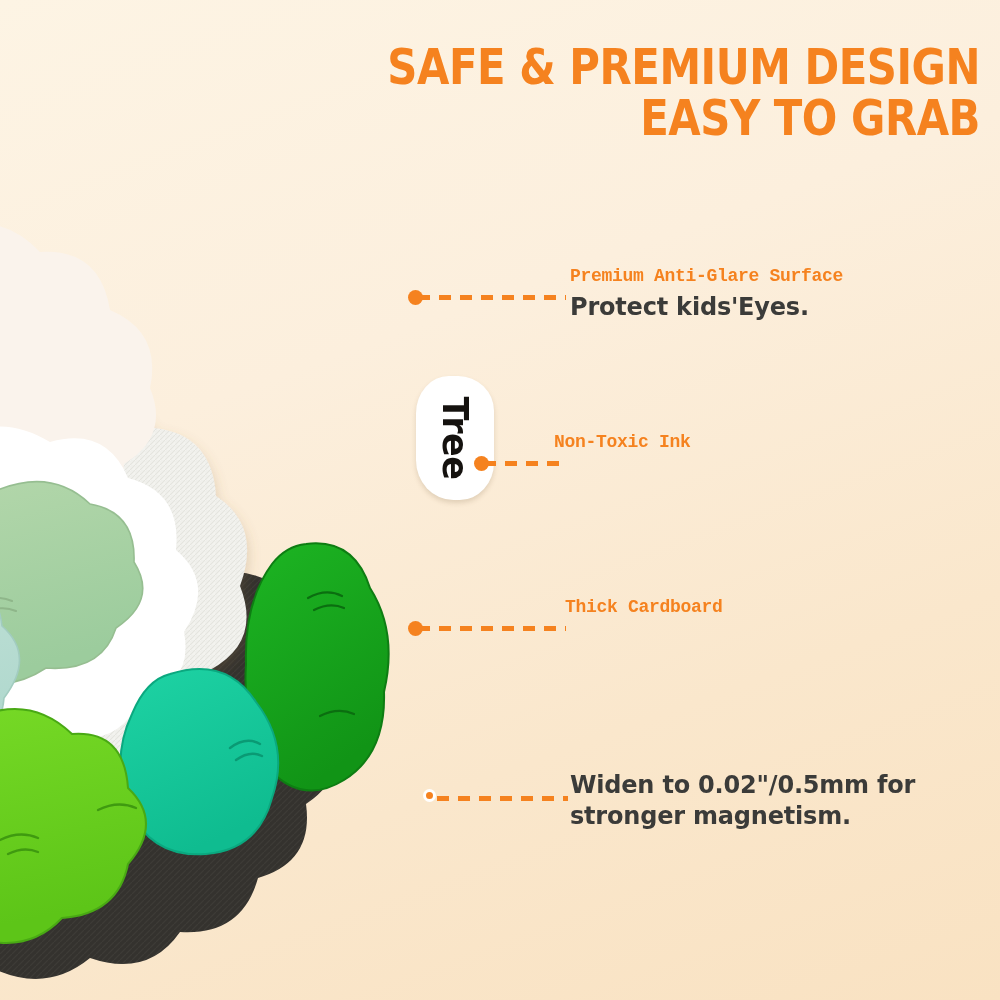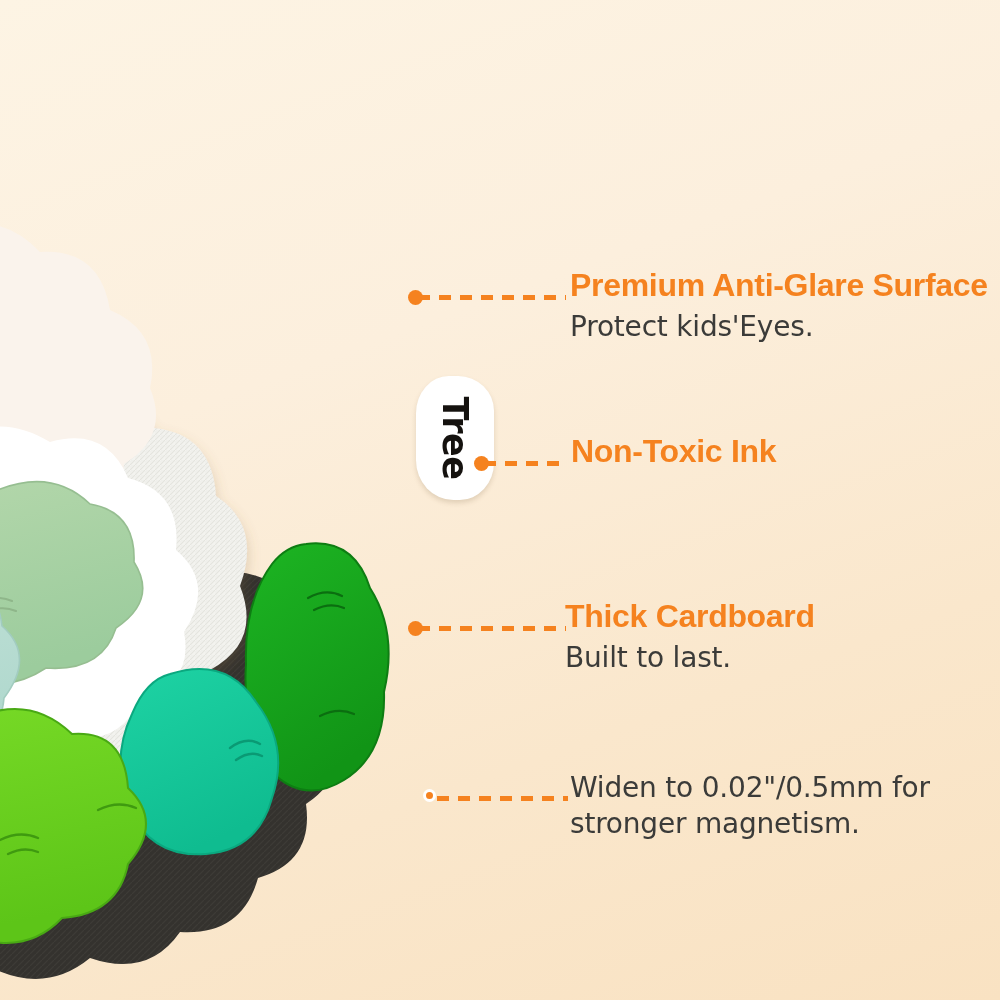--- a/index.html
+++ b/index.html
@@ -111,45 +111,45 @@
   }
   .callout .txt {
     position: absolute;
     left: 165px;
     top: -18px;
     width: 430px;
   }
   .callout .title {
     color: #F5821F;
     font-weight: 700;
-    font-size: 32px;
-    font-family: Liberation Sans, sans-serif;
+    font-size: 18px;
+    font-family: Liberation Mono, monospace;
     letter-spacing: -0.3px;
     white-space: nowrap;
     line-height: 1.25;
   }
   .callout .sub {
     color: #3B3B39;
-    font-weight: 400;
-    font-size: 28px;
+    font-weight: 700;
+    font-size: 24px;
     font-family: "DejaVu Sans", sans-serif;
     letter-spacing: -0.2px;
     line-height: 1.3;
     margin-top: 4px;
     max-width: 400px;
   }
 
   
   #callout-0 { left: 408px; top: 283px; }
   #callout-0 .dash { left: 10px; width: 148px; }
   #callout-0 .txt  { left: 162px; }
 
   #callout-1 { left: 474px; top: 449px; }
   #callout-1 .dash { left: 10px; width: 82px; }
-  #callout-1 .txt  { left: 97px; }
+  #callout-1 .txt  { left: 80px; }
 
   #callout-2 { left: 408px; top: 614px; }
   #callout-2 .dash { left: 10px; width: 148px; }
   #callout-2 .txt  { left: 157px; }
 
   #callout-3 { left: 425px; top: 784px; }
   #callout-3 .dash { left: 12px; width: 131px; }
   #callout-3 .txt  { left: 145px; }
 </style>
 </head>
@@ -327,20 +327,24 @@
       <rect x="-64" y="640" width="46" height="18" rx="9" fill="#2E1408"></rect>
       <rect x="10" y="648" width="40" height="16" rx="8" fill="#2E1408"></rect>
     </g>
   </svg>
 
   <div id="tree-tag">
     <div class="tagblob"></div>
     <div class="taglabel">Tree</div>
   </div>
 
+  <div id="heading">
+    <span class="hline">SAFE &amp; PREMIUM DESIGN</span>
+    <span class="hline">EASY TO GRAB</span>
+  </div>
 
   <div class="callout" id="callout-0">
     <div class="dot"></div>
     <div class="dash"></div>
     <div class="txt">
       <div class="title">Premium Anti-Glare Surface</div>
       <div class="sub">Protect kids'Eyes.</div>
     </div>
   </div>
 
@@ -350,21 +354,20 @@
     <div class="txt">
       <div class="title">Non-Toxic Ink</div>
     </div>
   </div>
 
   <div class="callout" id="callout-2">
     <div class="dot"></div>
     <div class="dash"></div>
     <div class="txt">
       <div class="title">Thick Cardboard</div>
-      <div class="sub">Built to last.</div>
     </div>
   </div>
 
   <div class="callout" id="callout-3">
     <div class="dot ringed"></div>
     <div class="dash"></div>
     <div class="txt">
       <div class="sub">Widen to 0.02"/0.5mm for stronger magnetism.</div>
     </div>
   </div>

